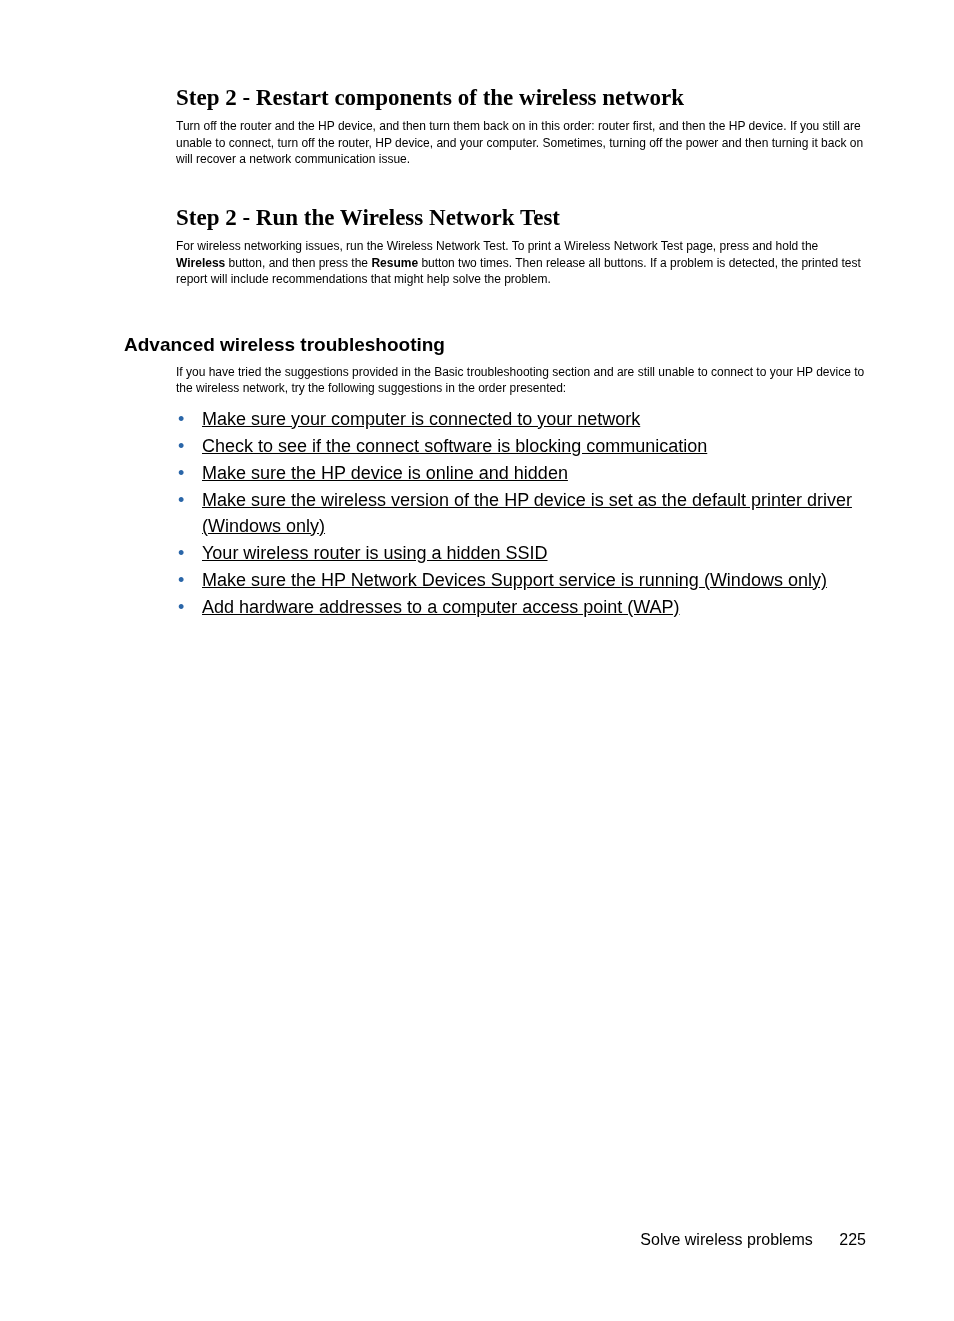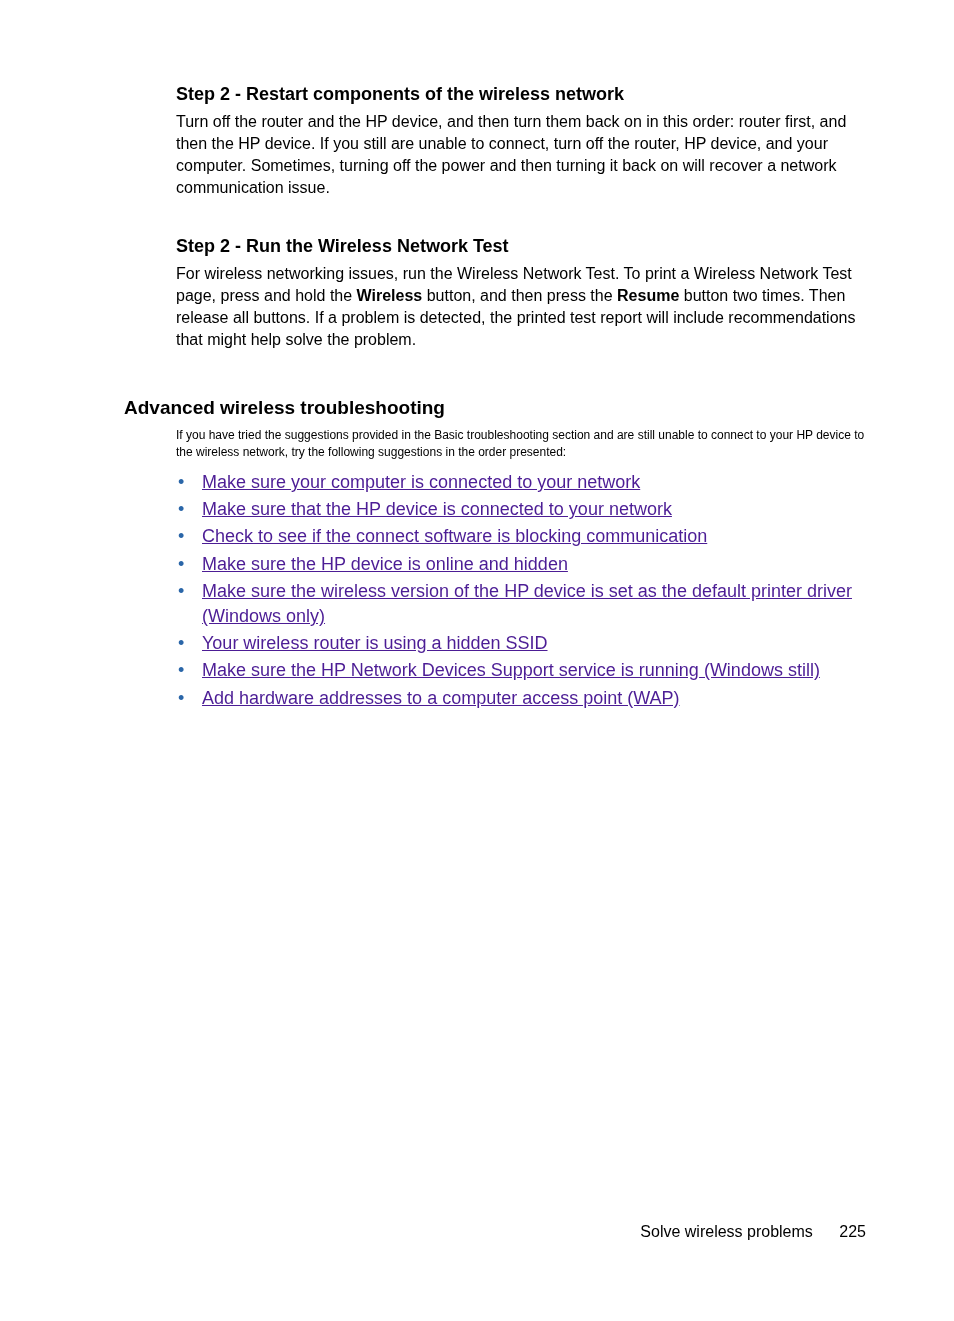--- a/index.html
+++ b/index.html
@@ -13,26 +13,27 @@
     }
     .page {
       padding: 82px 88px 0 88px;
     }
     .step-block {
       margin-left: 88px;
       margin-bottom: 34px;
     }
     .step-title {
       font-weight: bold;
-      font-size: 18px;
+      font-size: 23px;
       line-height: 1.4;
       margin-bottom: 4px;
+      font-family: Liberation Serif, serif;
     }
     .step-body {
-      font-size: 16px;
+      font-size: 12px;
       line-height: 1.38;
     }
     .step-body .bold { font-weight: bold; }
     .section-heading {
       font-weight: bold;
       font-size: 19px;
       margin-bottom: 8px;
       margin-top: 46px;
       margin-left: 36px;
     }
@@ -55,26 +56,26 @@
     }
     .link-list li::before {
       content: "•";
       position: absolute;
       left: 2px;
       top: 0;
       color: #2a66a8;
       font-size: 18px;
     }
     .link-list a {
-      color: #4c1d95;
+      color: #000000;
       text-decoration: underline;
     }
     .footer {
       position: absolute;
-      bottom: 80px;
+      bottom: 72px;
       right: 88px;
       font-size: 16px;
       color: #000;
     }
     .footer .pn { margin-left: 22px; }
   </style>
 </head>
 <body>
 
 <div class="page">
@@ -89,26 +90,25 @@
     <div class="step-body">
       <span>For wireless networking issues, run the Wireless Network Test. To print a Wireless Network Test page, press and hold the </span><span class="bold">Wireless</span><span> button, and then press the </span><span class="bold">Resume</span><span> button two times. Then release all buttons. If a problem is detected, the printed test report will include recommendations that might help solve the problem.</span>
     </div>
   </div>
 
   <div class="section-heading">Advanced wireless troubleshooting</div>
   <div class="intro">If you have tried the suggestions provided in the Basic troubleshooting section and are still unable to connect to your HP device to the wireless network, try the following suggestions in the order presented:</div>
 
   <ul class="link-list">
     <li><a href="#">Make sure your computer is connected to your network</a></li>
-    <li><a href="#">Make sure that the HP device is connected to your network</a></li>
     <li><a href="#">Check to see if the connect software is blocking communication</a></li>
     <li><a href="#">Make sure the HP device is online and hidden</a></li>
     <li><a href="#">Make sure the wireless version of the HP device is set as the default printer driver (Windows only)</a></li>
     <li><a href="#">Your wireless router is using a hidden SSID</a></li>
-    <li><a href="#">Make sure the HP Network Devices Support service is running (Windows still)</a></li>
+    <li><a href="#">Make sure the HP Network Devices Support service is running (Windows only)</a></li>
     <li><a href="#">Add hardware addresses to a computer access point (WAP)</a></li>
   </ul>
 
 </div>
 
 <div class="footer">
   <span>Solve wireless problems</span>
   <span class="pn">225</span>
 </div>
 

